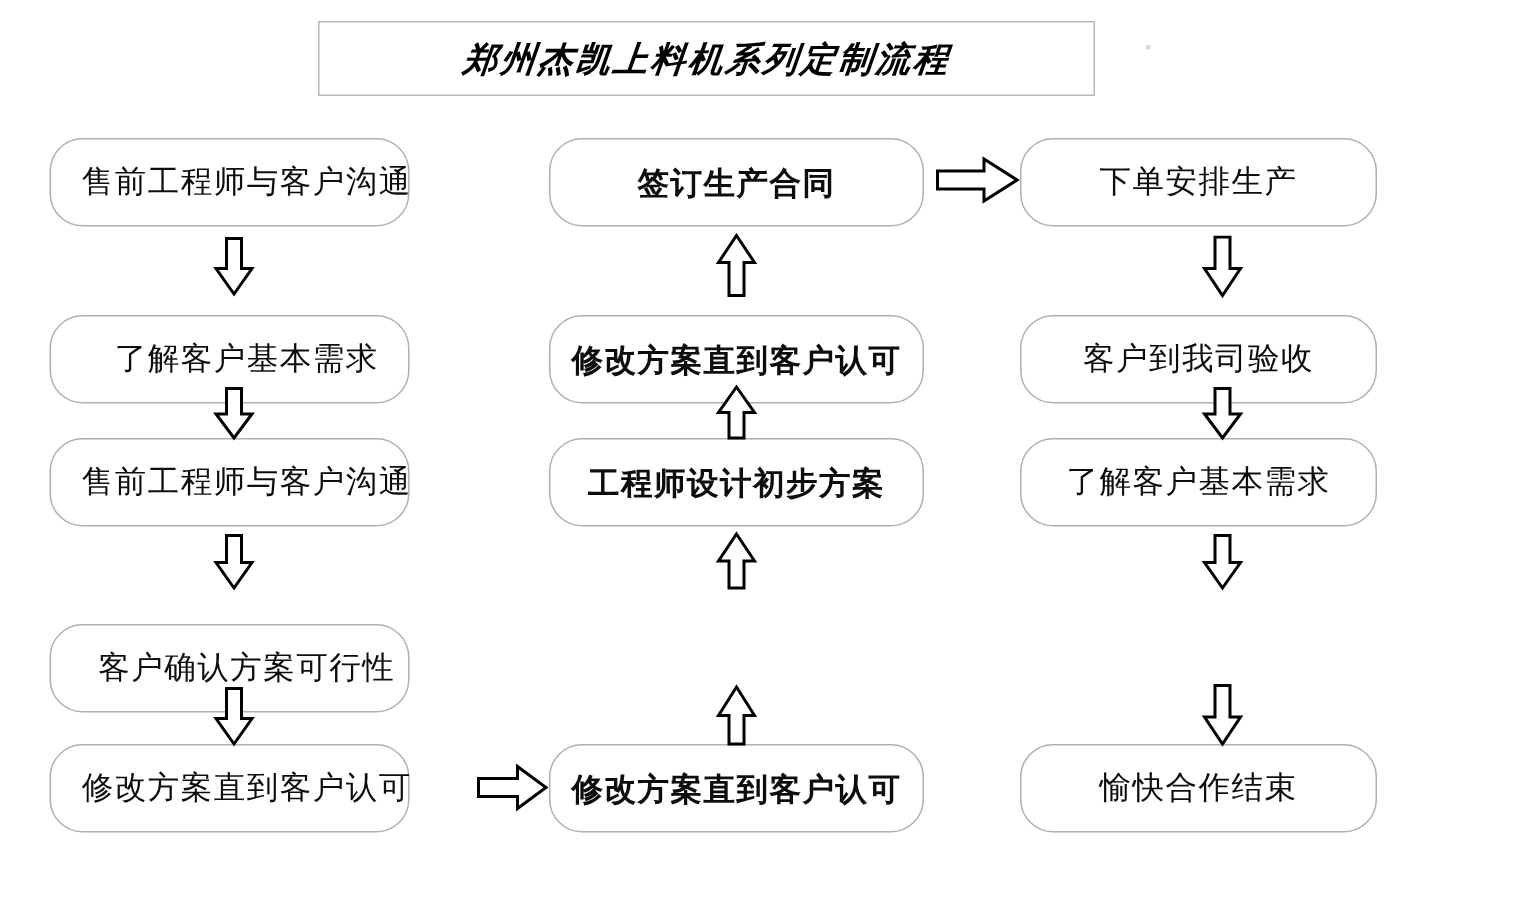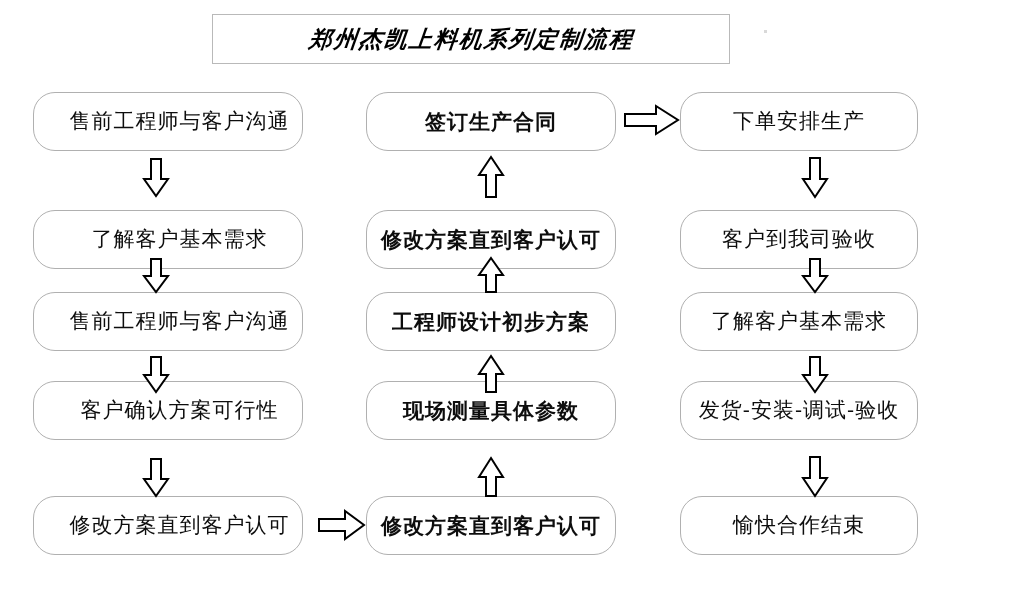--- a/index.html
+++ b/index.html
@@ -71,28 +71,28 @@
   .node-label {
     font-family: "DejaVu Serif", "Liberation Serif", serif;
     font-size: 21px;
     color: #0d0d0d;
     white-space: nowrap;
     letter-spacing: 1px;
     line-height: 1;
   }
 
   
-  .col-left  { left: 33px;  width: 270px; padding-left: 23px; }
+  .col-left  { left: 33px;  width: 240px; padding-left: 23px; }
   .col-mid   { left: 366px; width: 250px; font-weight: bold; }
   .col-right { left: 680px; width: 238px; }
 
   .row1 { top: 92px;  height: 59px; }
   .row2 { top: 210px; height: 59px; }
   .row3 { top: 292px; height: 59px; }
-  .row4 { top: 381px; height: 59px; }
+  .row4 { top: 416px; height: 59px; }
   .row5 { top: 496px; height: 59px; }
 
   
   .arrow {
     position: absolute;
     overflow: visible;
   }
   .arrow svg { display: block; }
   .arrow svg polygon {
     fill: #ffffff;
@@ -150,23 +150,20 @@
 
   <div class="node col-mid row1">
     <span class="node-label">签订生产合同</span>
   </div>
   <div class="node col-mid row2">
     <span class="node-label">修改方案直到客户认可</span>
   </div>
   <div class="node col-mid row3">
     <span class="node-label">工程师设计初步方案</span>
   </div>
-  <div class="node col-mid row4">
-    <span class="node-label">现场测量具体参数</span>
-  </div>
   <div class="node col-mid row5">
     <span class="node-label">修改方案直到客户认可</span>
   </div>
 
   <div class="arrow" style="left:477px; top:155px;">
     <svg width="28" height="44" viewBox="0 0 28 44">
         <polygon points="14,2 26,20 19,20 19,42 9,42 9,20 2,20"></polygon>
       </svg>
   </div>
   <div class="arrow" style="left:477px; top:256px;">
@@ -187,23 +184,20 @@
 
   <div class="node col-right row1">
     <span class="node-label">下单安排生产</span>
   </div>
   <div class="node col-right row2">
     <span class="node-label">客户到我司验收</span>
   </div>
   <div class="node col-right row3">
     <span class="node-label">了解客户基本需求</span>
   </div>
-  <div class="node col-right row4">
-    <span class="node-label">发货-安装-调试-验收</span>
-  </div>
   <div class="node col-right row5">
     <span class="node-label">愉快合作结束</span>
   </div>
 
   <div class="arrow" style="left:801px; top:157px;">
     <svg width="28" height="42" viewBox="0 0 28 42">
         <polygon points="9,1 19,1 19,22 26,22 14,40 2,22 9,22"></polygon>
       </svg>
   </div>
   <div class="arrow" style="left:801px; top:258px;">

